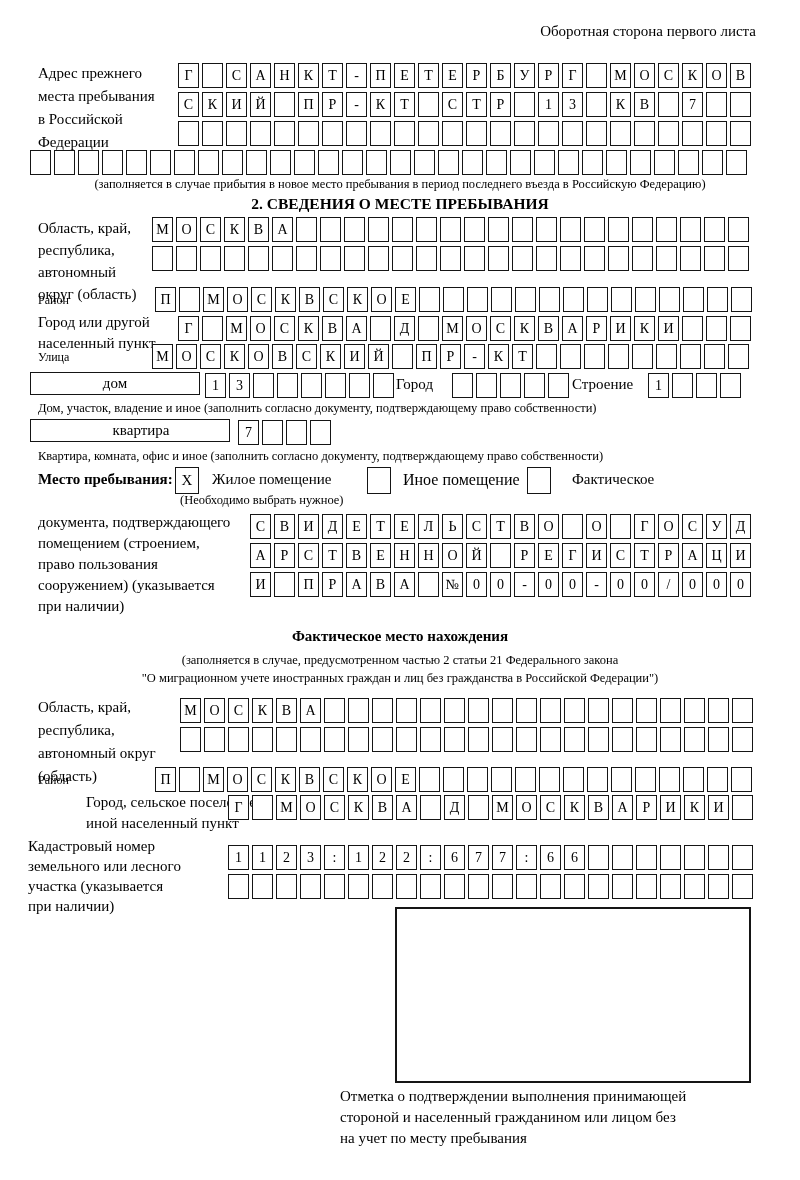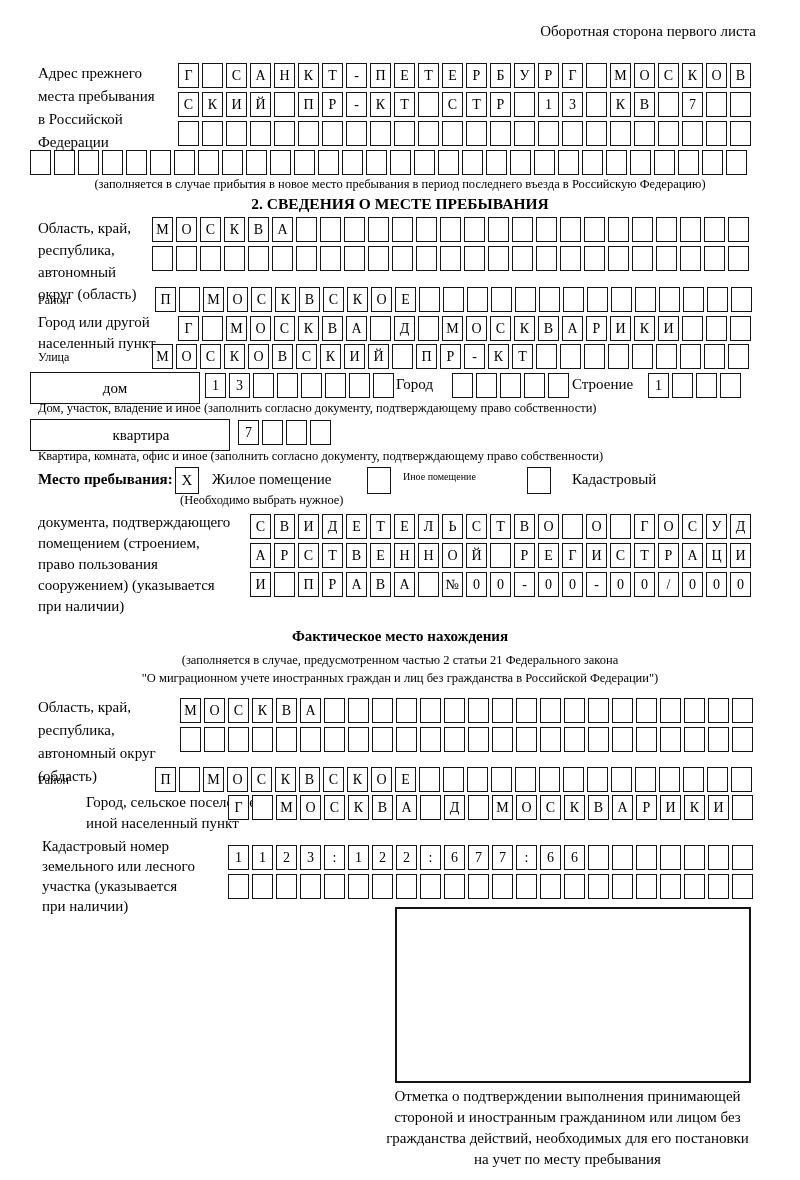--- a/index.html
+++ b/index.html
@@ -7,21 +7,21 @@
         font-family:"Liberation Serif",serif;overflow:hidden;}
   .abs{position:absolute;}
   .label{font-size:12px;line-height:22px;}
   .lh20 .ln{line-height:20px;}
   .lh21 .ln{line-height:21px;}
   .lh23 .ln{line-height:23px;}
   .ln{line-height:22px;font-size:15px;}
   .boxrow{position:absolute;display:flex;gap:3px;}
   .cell{flex:0 0 21px;width:21px;height:25px;border:1.5px solid #151515;box-sizing:border-box;
         display:flex;align-items:center;justify-content:center;font-size:14px;background:#fff;}
-  .widebox{position:absolute;border:1.5px solid #151515;box-sizing:border-box;height:32px;
+  .widebox{position:absolute;border:1.5px solid #151515;box-sizing:border-box;height:23px;
         display:flex;align-items:center;justify-content:center;font-size:15px;}
   .cb{position:absolute;width:24px;height:27px;border:1.6px solid #151515;box-sizing:border-box;
         display:flex;align-items:center;justify-content:center;font-size:15px;}
   .note{font-size:12.5px;}
   .center{left:0;width:800px;text-align:center;}
   .bold{font-weight:bold;}
   .h2{font-weight:bold;font-size:15.5px;}
   .stamp{position:absolute;border:2px solid #151515;box-sizing:border-box;background:#fff;}
 </style>
 </head>
@@ -335,23 +335,23 @@
       <span class="cell"></span>
       <span class="cell"></span>
       <span class="cell"></span>
     </div>
   <div class="abs note" style="left:38px;top:449px;">Квартира, комната, офис и иное (заполнить согласно документу, подтверждающему право собственности)</div>
 
   <div class="abs" style="left:38px;top:471px;font-size:15px;font-weight:bold;">Место пребывания:</div>
   <div class="cb" style="left:175px;top:467px;">X</div>
   <div class="abs" style="left:212px;top:471px;font-size:15px;">Жилое помещение</div>
   <div class="cb" style="left:367px;top:467px;"></div>
-  <div class="abs" style="left:403px;top:471px;font-size:10px;">Иное помещение</div>
+  <div class="abs" style="left:403px;top:471px;font-size:16px;">Иное помещение</div>
   <div class="cb" style="left:527px;top:467px;"></div>
-  <div class="abs" style="left:572px;top:471px;font-size:15px;">Кадастровый</div>
+  <div class="abs" style="left:572px;top:471px;font-size:15px;">Фактическое</div>
   <div class="abs note" style="left:180px;top:493px;width:360px;">(Необходимо выбрать нужное)</div>
 
   <div class="abs lh21" style="left:38px;top:512px;">
       <div class="ln">документа, подтверждающего</div>
       <div class="ln">помещением (строением,</div>
       <div class="ln">право пользования</div>
       <div class="ln">сооружением) (указывается</div>
       <div class="ln">при наличии)</div>
     </div>
   <div class="boxrow" style="left:250px;top:514px;">
@@ -538,21 +538,21 @@
       <span class="cell">К</span>
       <span class="cell">В</span>
       <span class="cell">А</span>
       <span class="cell">Р</span>
       <span class="cell">И</span>
       <span class="cell">К</span>
       <span class="cell">И</span>
       <span class="cell"></span>
     </div>
 
-  <div class="abs lh20" style="left:42px;top:836px;">
+  <div class="abs lh20" style="left:28px;top:836px;">
       <div class="ln">Кадастровый номер</div>
       <div class="ln">земельного или лесного</div>
       <div class="ln">участка (указывается</div>
       <div class="ln">при наличии)</div>
     </div>
   <div class="boxrow" style="left:228px;top:845px;">
       <span class="cell">1</span>
       <span class="cell">1</span>
       <span class="cell">2</span>
       <span class="cell">3</span>
@@ -594,20 +594,19 @@
       <span class="cell"></span>
       <span class="cell"></span>
       <span class="cell"></span>
       <span class="cell"></span>
       <span class="cell"></span>
       <span class="cell"></span>
       <span class="cell"></span>
     </div>
 
   <div class="stamp" style="left:395px;top:907px;width:356px;height:176px;"></div>
-  <div class="abs lh21" style="left:340px;top:1086px;width:455px;text-align:center;font-size:13px;">
+  <div class="abs lh21" style="left:340px;top:1086px;width:455px;font-size:13px;">
       <div class="ln">Отметка о подтверждении выполнения принимающей</div>
-      <div class="ln">стороной и иностранным гражданином или лицом без</div>
-      <div class="ln">гражданства действий, необходимых для его постановки</div>
+      <div class="ln">стороной и населенный гражданином или лицом без</div>
       <div class="ln">на учет по месту пребывания</div>
     </div>
 
 </div>
 
 </body></html>

